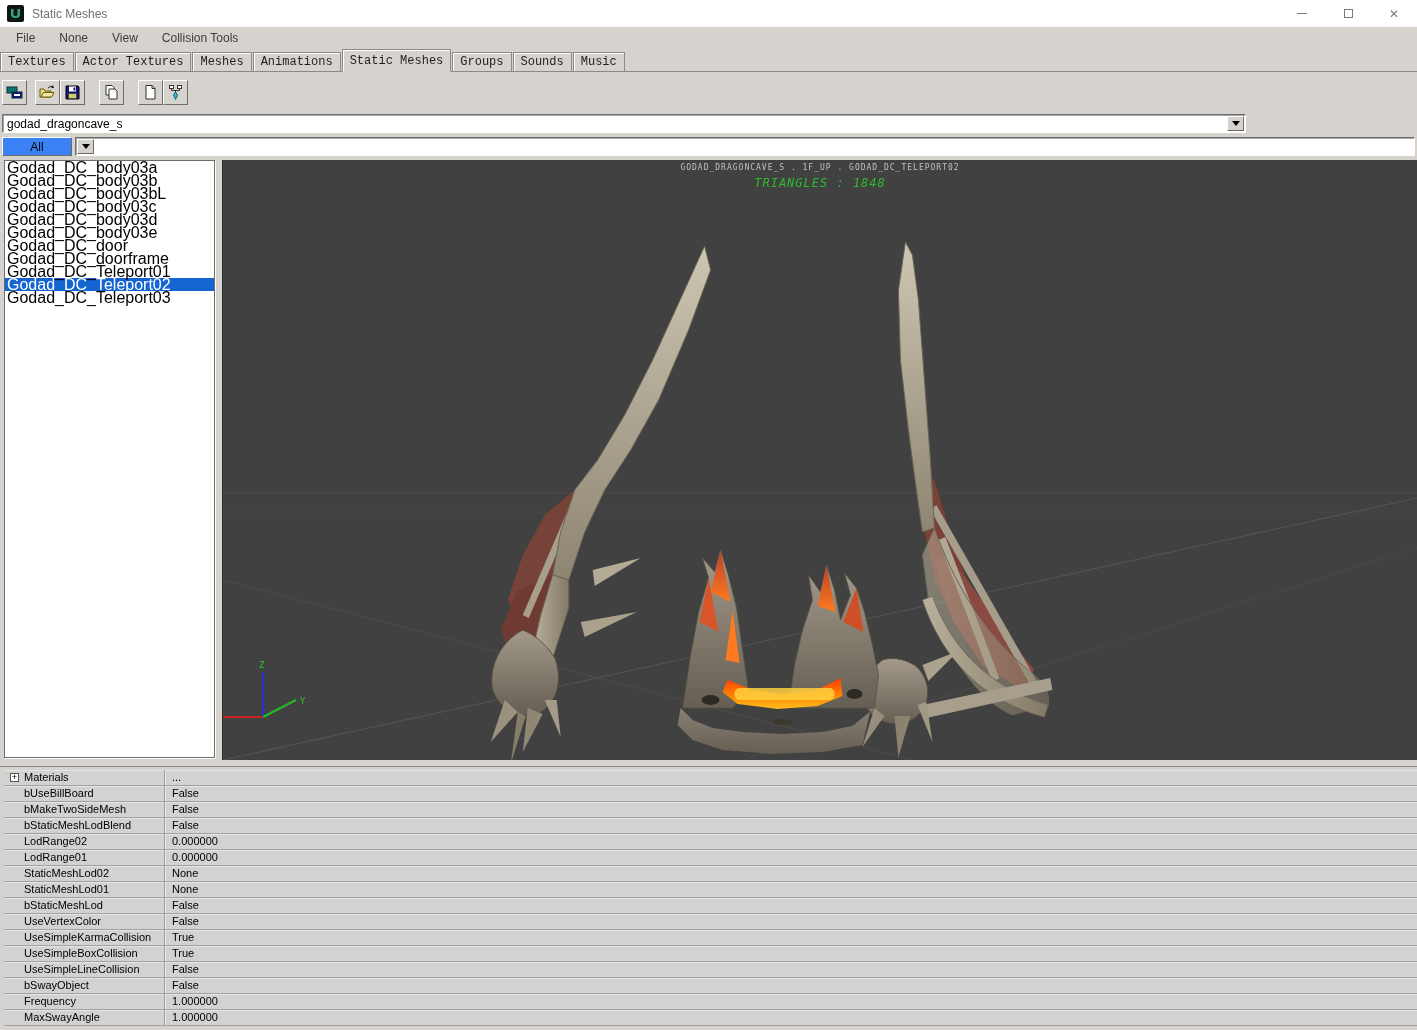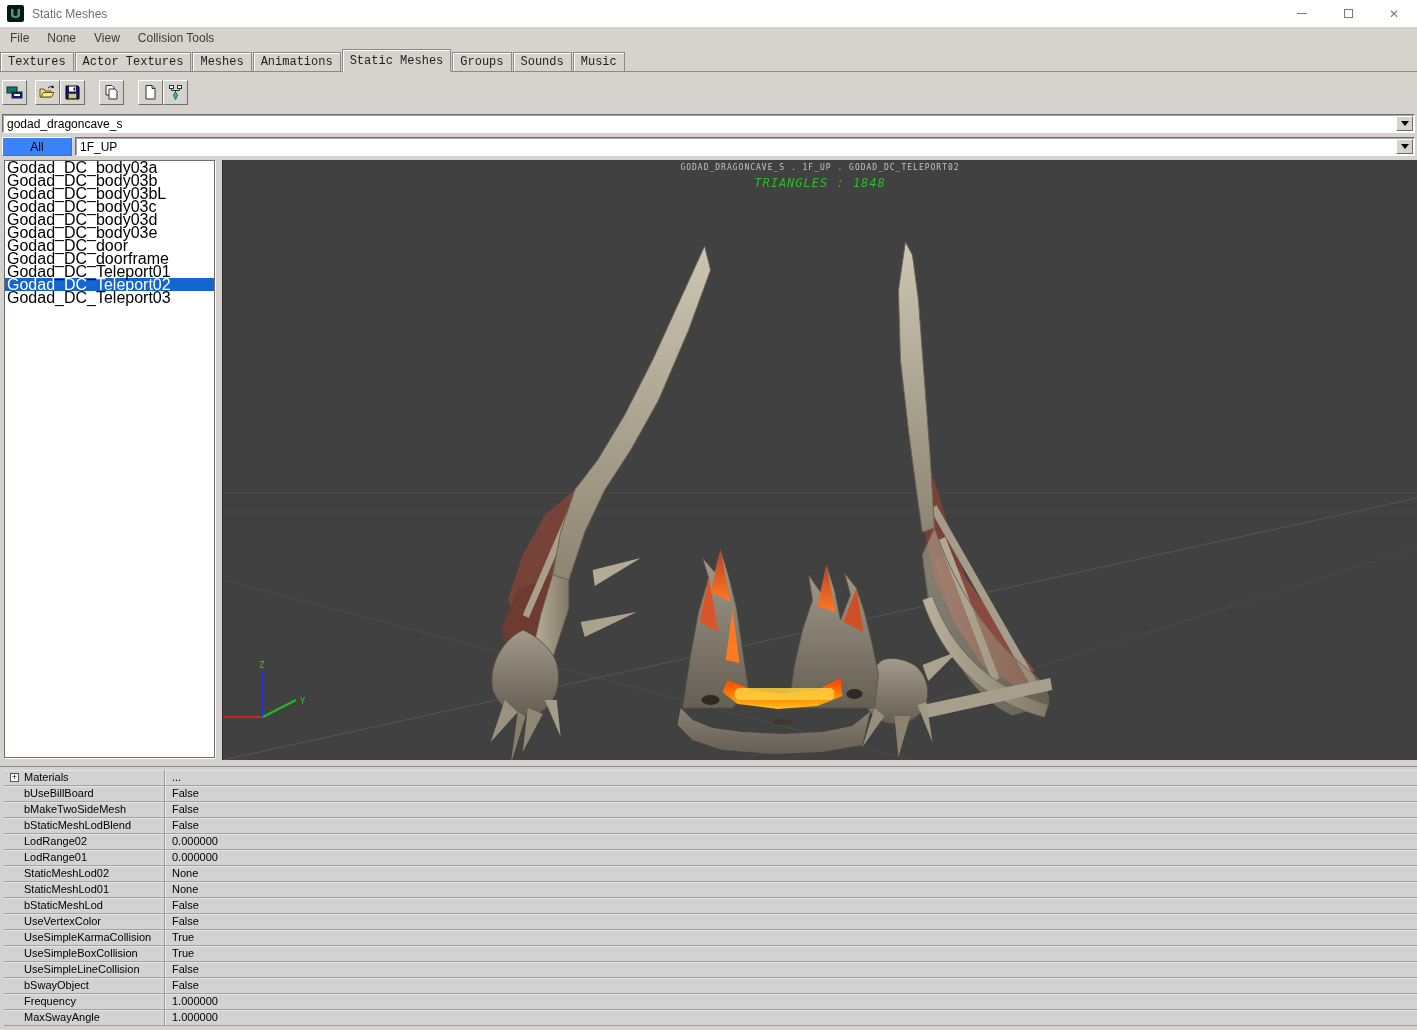--- a/index.html
+++ b/index.html
@@ -13,21 +13,21 @@
   .apptitle { margin-left:8px; font-size:12px; color:#6f6f6f; }
   .winbtns { margin-left:auto; display:flex; height:100%; }
   .winbtn { width:46px; height:27px; display:flex; align-items:center; justify-content:center; color:#7a7a7a; }
   .glyph-min { width:10px; height:1px; background:#7a7a7a; }
   .glyph-max { width:9px; height:9px; border:1px solid #7a7a7a; }
   .glyph-close { font-size:12px; line-height:12px; }
 
   
   .menubar { position:absolute; left:0; top:27px; width:1417px; height:22px;
     display:flex; align-items:center; background:#d6d3ce; }
-  .menuitem { font-size:12px; color:#3c3c3c; padding:3px 8px; margin-left:2px; }
+  .menuitem { font-size:12px; color:#3c3c3c; padding:3px 8px; margin-left:8px; }
 
   
   .tabs { position:absolute; left:0; top:49px; width:1417px; height:23px;
     display:flex; align-items:flex-end; border-bottom:1px solid #8a8a8a; background:#d6d3ce; }
   .tab { height:19px; padding:2px 7px 0 7px; font-size:12px; color:#1f1f1f;
     background:#d6d3ce; border:1px solid #8a8a8a; border-bottom:none;
     box-shadow:inset 1px 1px 0 #ffffff; margin-right:1px; white-space:nowrap;font-family:Liberation Mono, monospace; }
   .tab.active { height:23px; padding-top:4px; margin-bottom:-1px; z-index:3; position:relative;
     border-bottom:1px solid #d6d3ce; }
 
@@ -41,21 +41,21 @@
 
   
   .combo { position:absolute; background:#ffffff; border-top:1px solid #6d6d6d; border-left:1px solid #6d6d6d;
     border-bottom:1px solid #ffffff; border-right:1px solid #ffffff;
     box-shadow:inset 1px 1px 0 #a8a8a8; display:flex; align-items:center; }
   .combo-text { flex:1; font-size:12px; color:#000; padding-left:4px; white-space:nowrap; overflow:hidden; }
   .combo-arrow { width:17px; height:15px; margin:1px; background:#d6d3ce;
     border-top:1px solid #fff; border-left:1px solid #fff; border-right:1px solid #6d6d6d; border-bottom:1px solid #6d6d6d;
     display:flex; align-items:center; justify-content:center; }
   .tri-down { width:0; height:0; border-left:4px solid transparent; border-right:4px solid transparent; border-top:5px solid #000; }
-  #pkg-combo   { left:2px; top:114px; width:1413px; height:19px;gap:40px; }
+  #pkg-combo   { left:2px; top:114px; width:1244px; height:19px;gap:40px; }
   #grp-combo   { left:75px; top:137px; width:1340px; height:19px; }
   .btn-all { position:absolute; left:2px; top:137px; width:70px; height:19px; background:#3b82f6;
     border-top:1px solid #fff; border-left:1px solid #fff; border-right:1px solid #6d6d6d; border-bottom:1px solid #6d6d6d;
     font-size:12px; color:#000; display:flex; align-items:center; justify-content:center; }
 
   
   .listpanel { position:absolute; left:4px; top:160px; width:211px; height:598px;
     background:#ffffff; border:1px solid #6d6d6d; box-shadow:1px 1px 0 #ffffff; overflow:hidden; }
   .listitem { height:13px; line-height:13px; font-size:16px; color:#000; padding-left:2px; white-space:nowrap; }
   .listitem.selected { background:#1464d2; color:#ffffff; }
@@ -173,21 +173,20 @@
 
 <div class="combo" id="pkg-combo">
   <span class="combo-text">godad_dragoncave_s</span>
   <span class="combo-arrow">
       <span class="tri-down"></span>
     </span>
 </div>
 
 <div class="btn-all">All</div>
 <div class="combo" id="grp-combo">
-  <span class="combo-text">1F_UP</span>
   <span class="combo-arrow">
       <span class="tri-down"></span>
     </span>
 </div>
 
 <div class="listpanel" id="meshlist">
     <div class="listitem">Godad_DC_body03a</div>
     <div class="listitem">Godad_DC_body03b</div>
     <div class="listitem">Godad_DC_body03bL</div>
     <div class="listitem">Godad_DC_body03c</div>

